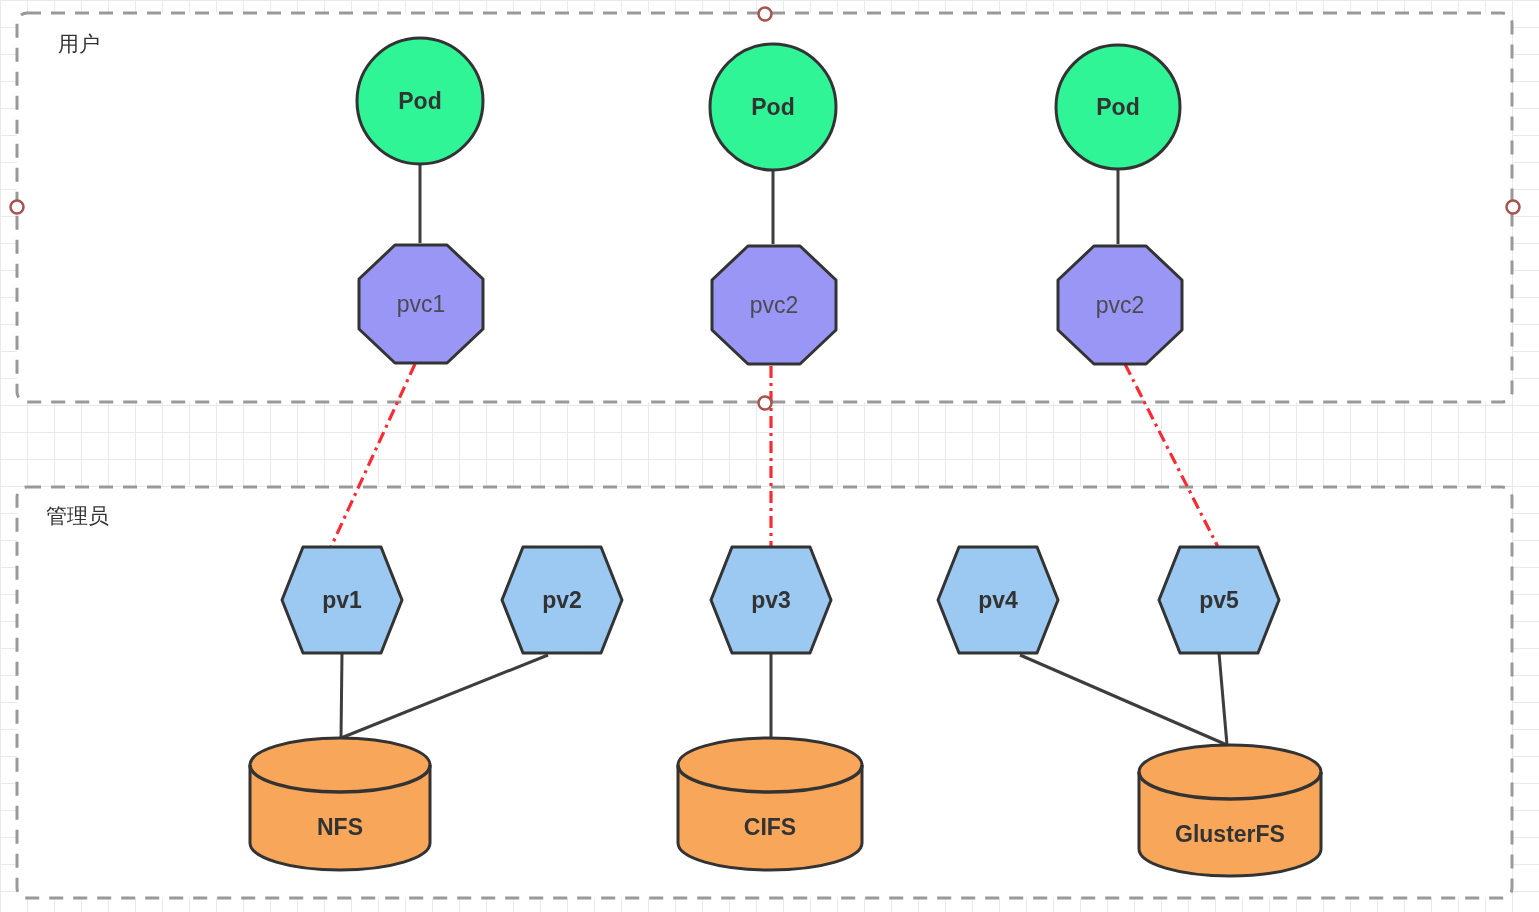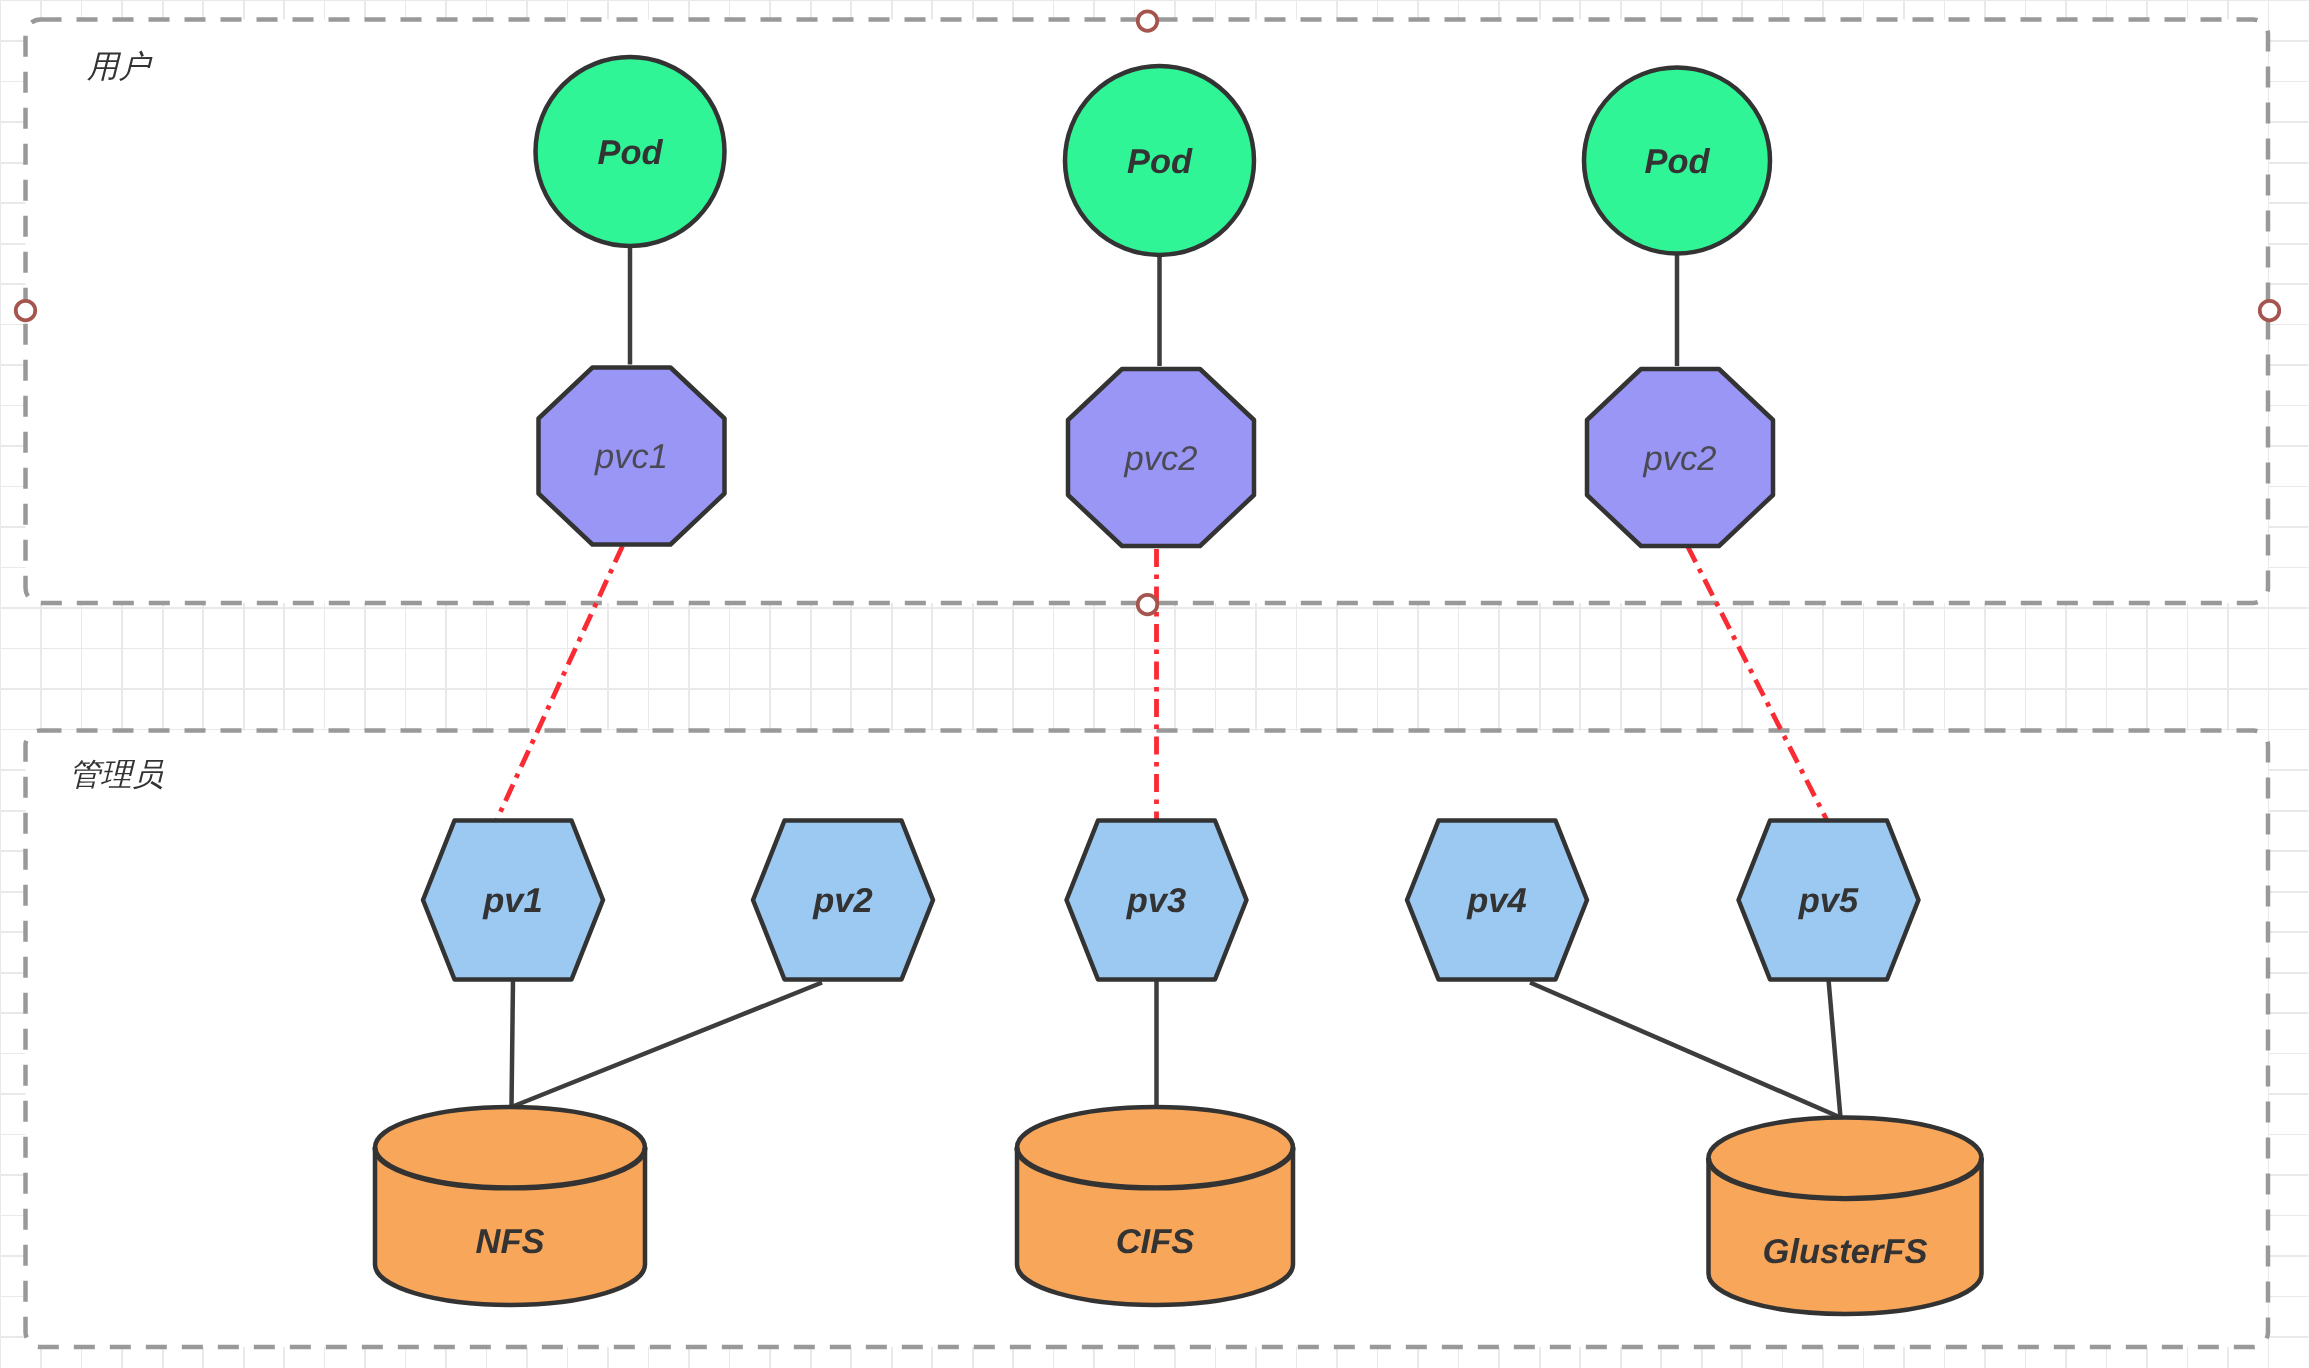--- a/index.html
+++ b/index.html
@@ -8,21 +8,20 @@
     width: 1539px;
     height: 912px;
     overflow: hidden;
     font-family: "Liberation Sans", sans-serif;
     background: #ffffff;
   }
   .canvas-wrap {
     position: relative;
     width: 1539px;
     height: 912px;
-    font-style: italic;
   }
   .grid-bg {
     position: absolute;
     inset: 0;
     background-image:
       repeating-linear-gradient(to right, #e9e9e9 0 1px, transparent 1px 27px),
       repeating-linear-gradient(to bottom, #e9e9e9 0 1px, transparent 1px 27px);
   }
   svg { position: absolute; inset: 0; }
   .group-label {

